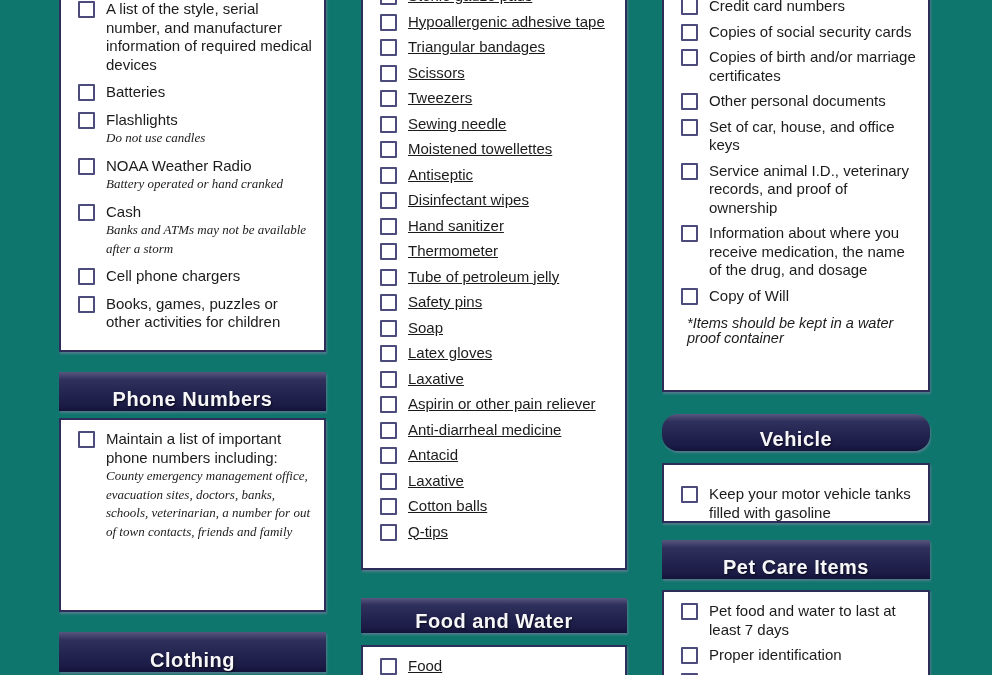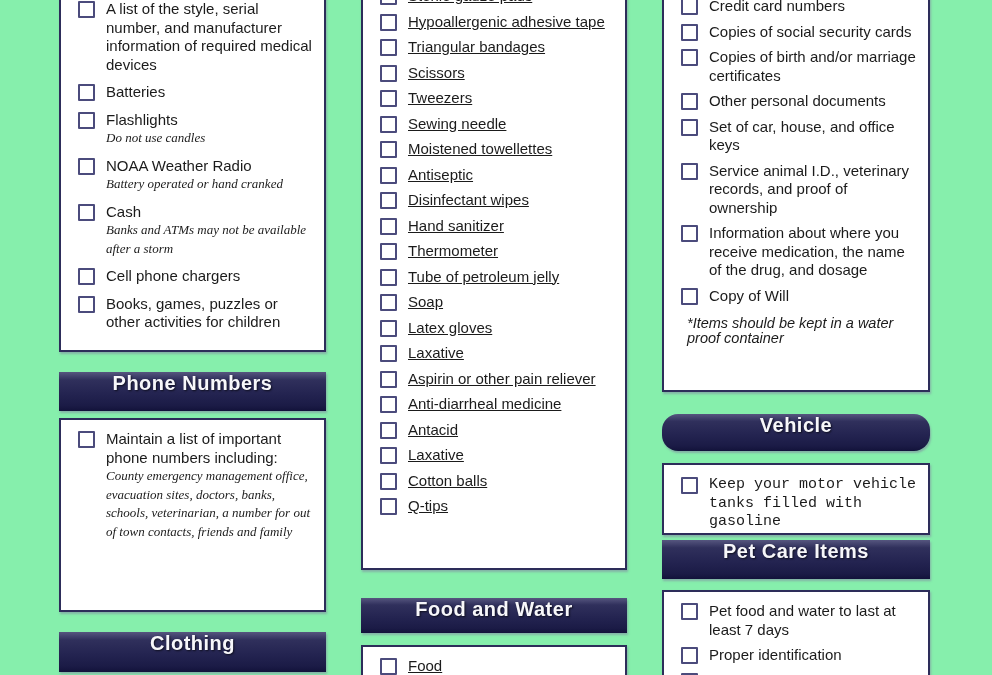--- a/index.html
+++ b/index.html
@@ -1,37 +1,37 @@
 <!DOCTYPE html>
 <html><head>
 <meta charset="utf-8">
 <style>
   * { margin:0; padding:0; box-sizing:border-box; }
   html,body { background:#ffffff; }
   #screen {
     position:relative; width:992px; height:675px;
-    background:#86efac; overflow:hidden;
+    background:#0f766e; overflow:hidden;
     font-family:"Liberation Sans", sans-serif;
     color:#1b1b1b;
   }
   .col { position:absolute; top:0; height:675px; }
   #col1 { left:59px;  width:267px; }
   #col2 { left:361px; width:266px; }
   #col3 { left:662px; width:268px; }
 
   .box {
     position:absolute; left:0; width:100%;
     background:#ffffff;
     border:2px solid #2d2d5a;
     box-shadow:1px 2px 2px rgba(130,130,160,.55);
     padding:12px 10px 10px 17px;
   }
   .hdr {
     position:absolute; left:0; width:100%;
-    display:flex; align-items:flex-start; justify-content:center;
+    display:flex; align-items:flex-end; justify-content:center;
     color:#f7f7fa; font-weight:bold; font-size:20px; letter-spacing:.5px;
     text-shadow:1px 1px 2px rgba(0,0,0,.65);
     background:linear-gradient(180deg,#56567f 0%,#30305c 20%,#232350 58%,#1b1b46 86%,#12123a 100%);
     box-shadow:1px 2px 2px rgba(130,130,160,.55);
   }
 
   .row { display:flex; gap:11px; margin-bottom:9px; }
   #col2 .row { margin-bottom:7px;text-decoration:underline; }
   #col3 .row { margin-bottom:7px; }
   .cb {
@@ -50,21 +50,21 @@
   #clothing-header { top:632px; height:40px; }
 
   
   #firstaid-box { top:-27px; height:597px; }
   #food-header  { top:598px; height:35px; }
   #food-box     { top:645px; height:70px; padding-top:10px; }
 
   
   #documents-box { top:-17px; height:409px; }
   #vehicle-header { top:414px; height:37px;border-radius:16px; }
-  #vehicle-box   { top:463px; height:72px; padding-top:11px;font-family:Liberation Mono, monospace; }
+  #vehicle-box   { top:463px; height:60px; padding-top:20px; }
   #pet-header    { top:540px; height:39px; }
   #pet-box       { top:590px; height:115px; padding-top:10px; }
 </style>
 </head>
 <body>
 
 <div id="screen">
 
   <div class="col" id="col1">
     <div class="box" id="supplies-box">
@@ -201,20 +201,26 @@
         </div>
         <div class="row">
           <span class="cb"></span>
           <div class="txt">
             <div class="lbl">Tube of petroleum jelly</div>
           </div>
         </div>
         <div class="row">
           <span class="cb"></span>
           <div class="txt">
+            <div class="lbl">Safety pins</div>
+          </div>
+        </div>
+        <div class="row">
+          <span class="cb"></span>
+          <div class="txt">
             <div class="lbl">Soap</div>
           </div>
         </div>
         <div class="row">
           <span class="cb"></span>
           <div class="txt">
             <div class="lbl">Latex gloves</div>
           </div>
         </div>
         <div class="row">

